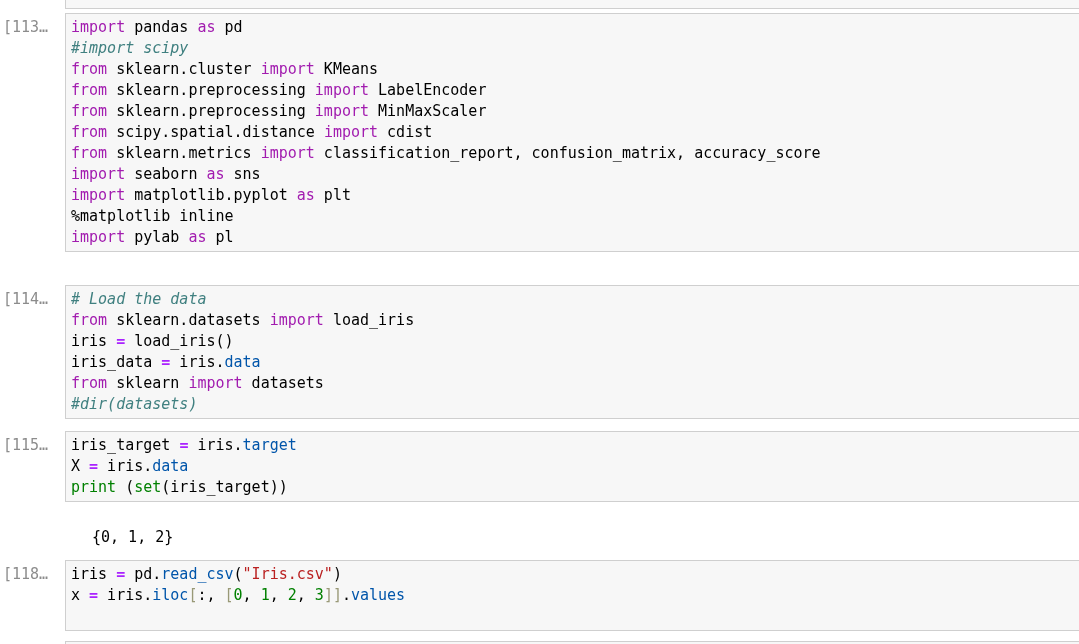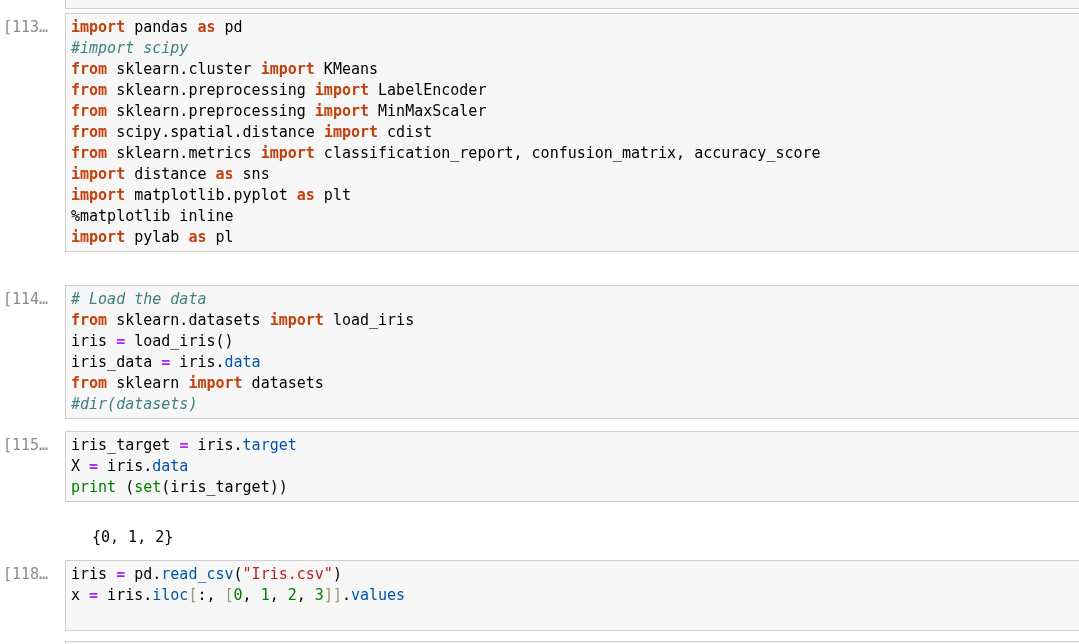--- a/index.html
+++ b/index.html
@@ -27,21 +27,21 @@
     border:1px solid #cfcfcf;
     border-right:none;
     padding:3px 0 3px 5px;
     font:15px/21px "DejaVu Sans Mono", monospace;
     color:#000000;
     overflow:hidden;
   }
   .cm-line { min-height:21px; height:21px; line-height:21px; white-space:pre; }
 
   
-  .t-kw { color:#c2410c; font-weight:bold; }
+  .t-kw { color:#a21caf; font-weight:normal; }
   .t-op { color:#AA22FF; font-weight:bold; }
   .t-bi { color:#008000; }
   .t-cm { color:#408080; font-style:italic; }
   .t-st { color:#BA2121; }
   .t-pr { color:#0055AA; }
   .t-nu { color:#008000; }
   .t-br { color:#999977; }
 
   
   .cpos0 { top:-1px; }
@@ -72,21 +72,21 @@
   <div class="cell cpos1">
     <div class="prompt">[113…</div>
     <div class="editor">
         <div class="cm-line"><span class="t-kw">import</span><span> pandas </span><span class="t-kw">as</span><span> pd</span></div>
         <div class="cm-line"><span class="t-cm">#import scipy</span></div>
         <div class="cm-line"><span class="t-kw">from</span><span> sklearn.cluster </span><span class="t-kw">import</span><span> KMeans</span></div>
         <div class="cm-line"><span class="t-kw">from</span><span> sklearn.preprocessing </span><span class="t-kw">import</span><span> LabelEncoder</span></div>
         <div class="cm-line"><span class="t-kw">from</span><span> sklearn.preprocessing </span><span class="t-kw">import</span><span> MinMaxScaler</span></div>
         <div class="cm-line"><span class="t-kw">from</span><span> scipy.spatial.distance </span><span class="t-kw">import</span><span> cdist</span></div>
         <div class="cm-line"><span class="t-kw">from</span><span> sklearn.metrics </span><span class="t-kw">import</span><span> classification_report, confusion_matrix, accuracy_score</span></div>
-        <div class="cm-line"><span class="t-kw">import</span><span> distance </span><span class="t-kw">as</span><span> sns</span></div>
+        <div class="cm-line"><span class="t-kw">import</span><span> seaborn </span><span class="t-kw">as</span><span> sns</span></div>
         <div class="cm-line"><span class="t-kw">import</span><span> matplotlib.pyplot </span><span class="t-kw">as</span><span> plt</span></div>
         <div class="cm-line"><span>%matplotlib inline</span></div>
         <div class="cm-line"><span class="t-kw">import</span><span> pylab </span><span class="t-kw">as</span><span> pl</span></div>
       </div>
   </div>
 
   <div class="cell cpos2">
     <div class="prompt">[114…</div>
     <div class="editor">
         <div class="cm-line"><span class="t-cm"># Load the data</span></div>

